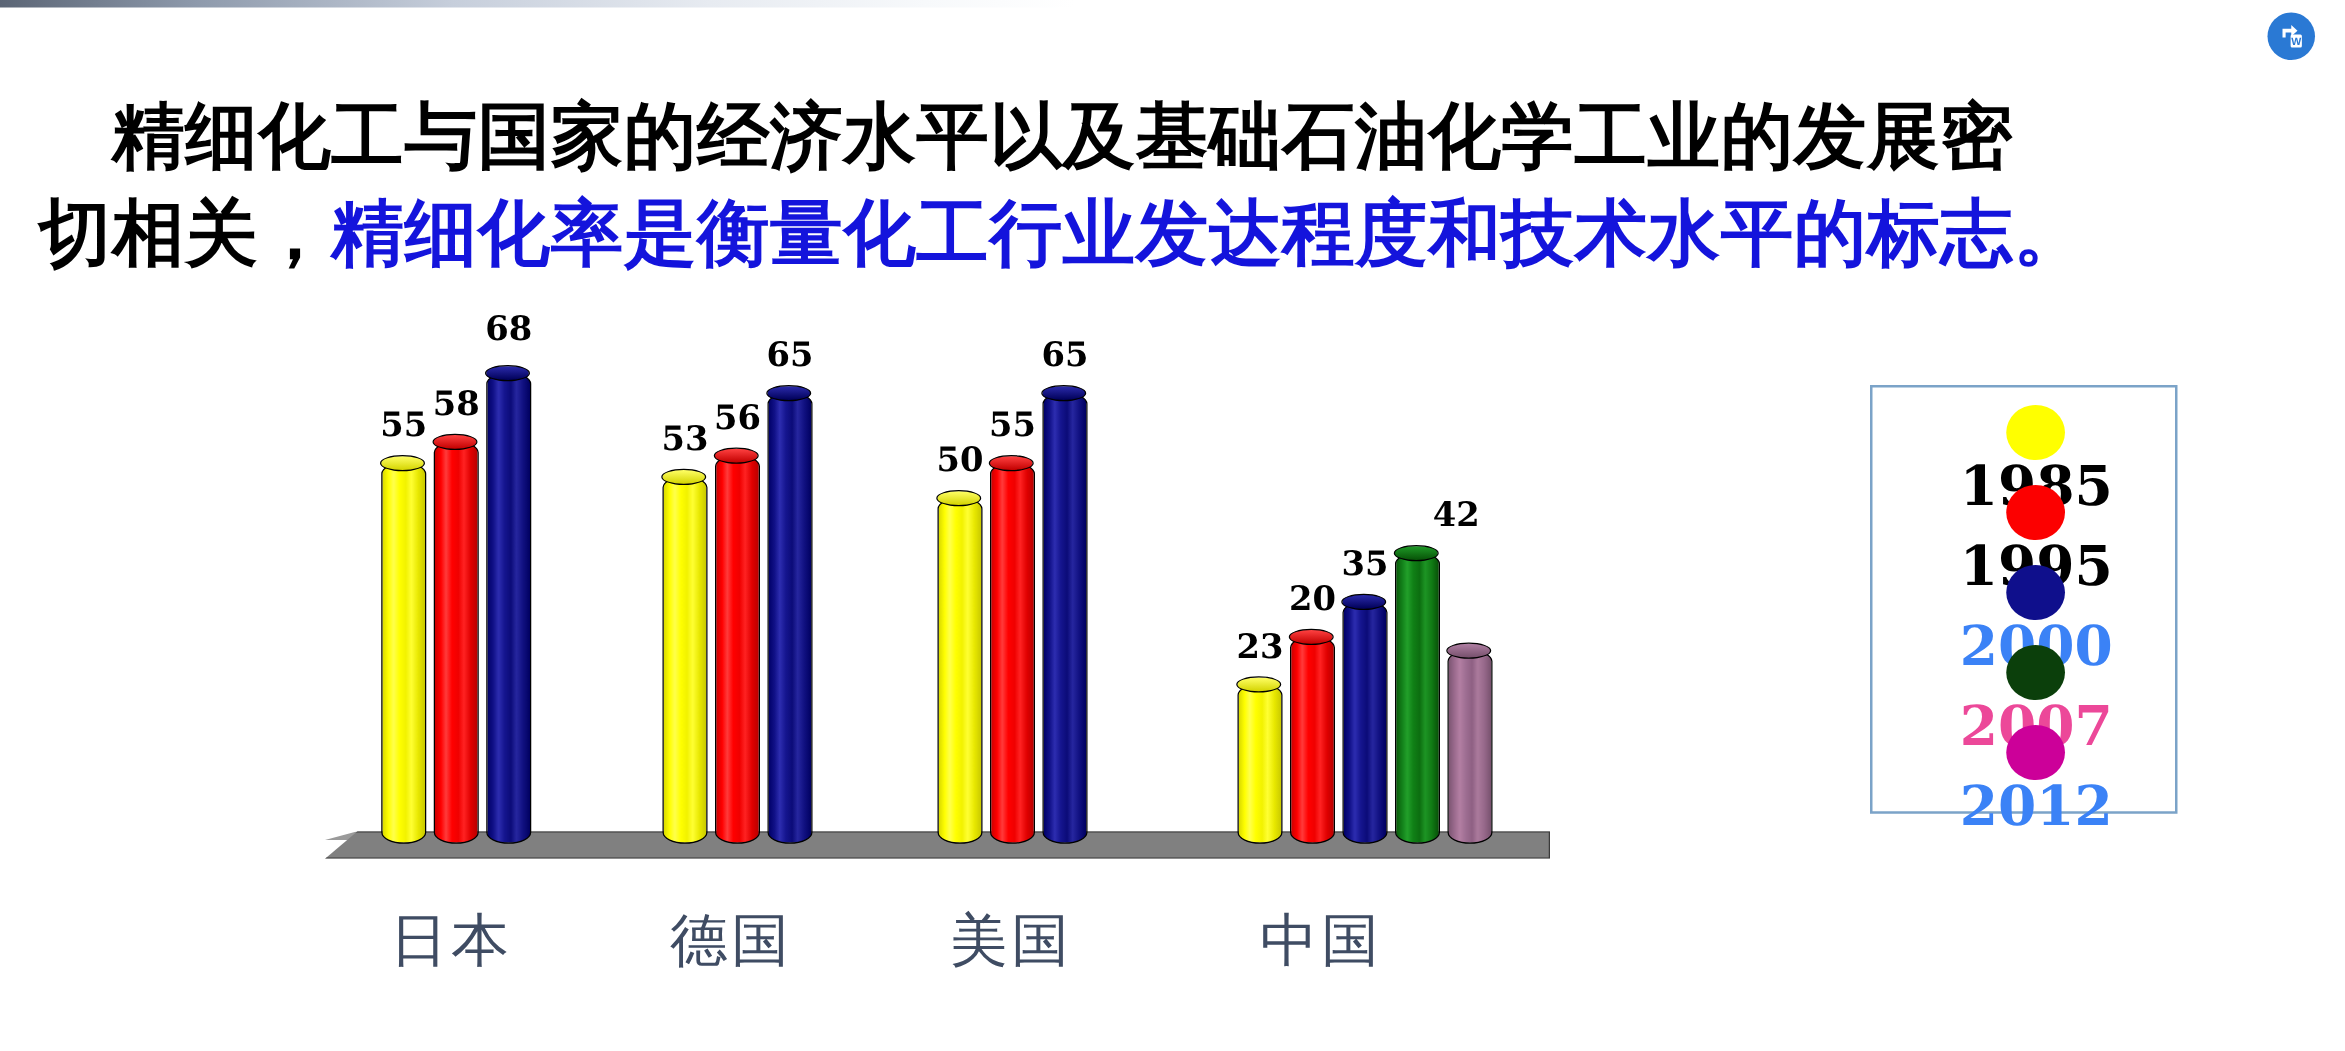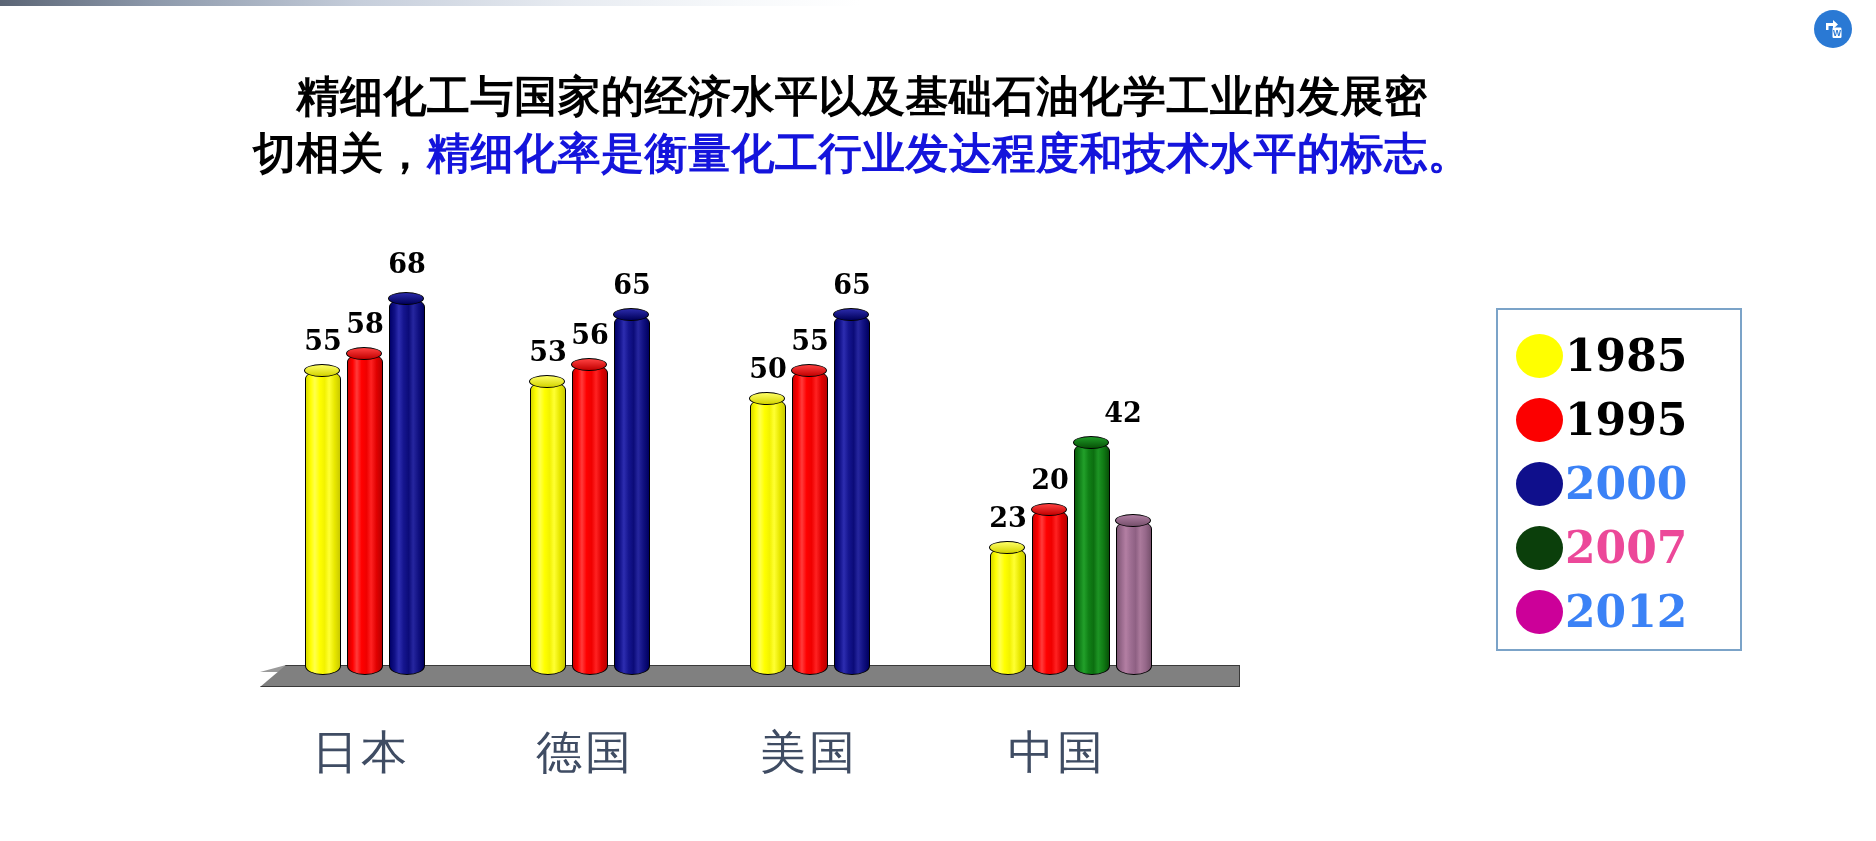--- a/index.html
+++ b/index.html
@@ -43,27 +43,26 @@
   }
   #word-badge svg { display: block; }
 
   
   #title-block {
     position: absolute;
     left: 0;
     top: 72px;
     width: 1700px;
     text-align: center;
-    font-family: Liberation Mono, monospace;
+    font-family: Liberation Sans, sans-serif;
     font-weight: bold;
-    font-size: 43px;
+    font-size: 58px;
     line-height: 1.32;
     letter-spacing: 0.5px;
     color: #000000;
-    margin-left: 12px;
   }
   .t-line { white-space: pre; }
   .t-blue { color: #1414dc; }
 
   
   #chart {
     position: absolute;
     left: 250px;
     top: 255px;
     width: 1030px;
@@ -175,20 +174,21 @@
     height: 343px;
     border: 2px solid #7ba3c8;
     background: #ffffff;
     box-sizing: border-box;
     padding: 14px 0 0 18px;
   }
   .legend-row {
     display: flex;
     align-items: center;
     height: 64px;
+    flex-direction: column;
   }
   .legend-dot {
     width: 47px;
     height: 44px;
     border-radius: 50%;
     flex: 0 0 auto;
   }
   .legend-text {
     font-family: "DejaVu Serif", "Liberation Serif", serif;
     font-weight: bold;
@@ -289,20 +289,26 @@
               <div class="cyl-cap"></div>
             </div>
           </div>
           <div class="bar-slot">
             <div class="bar-label" style="bottom: 180.5px;">20</div>
             <div class="cyl s-red" style="height: 166.5px;">
               <div class="cyl-cap"></div>
             </div>
           </div>
           <div class="bar-slot">
+            <div class="bar-label" style="bottom: 208.25px;">35</div>
+            <div class="cyl s-blue" style="height: 194.25px;">
+              <div class="cyl-cap"></div>
+            </div>
+          </div>
+          <div class="bar-slot">
             <div class="bar-label" style="bottom: 247.1px; margin-left: 31px;">42</div>
             <div class="cyl s-green" style="height: 233.1px;">
               <div class="cyl-cap"></div>
             </div>
           </div>
           <div class="bar-slot">
             <div class="cyl s-purple" style="height: 155.4px;">
               <div class="cyl-cap"></div>
             </div>
           </div>

